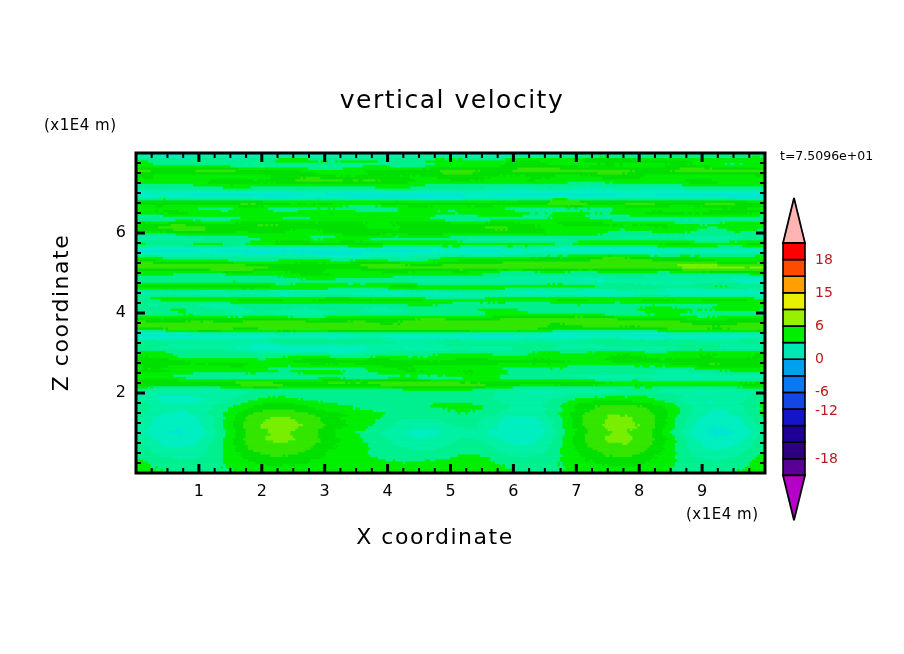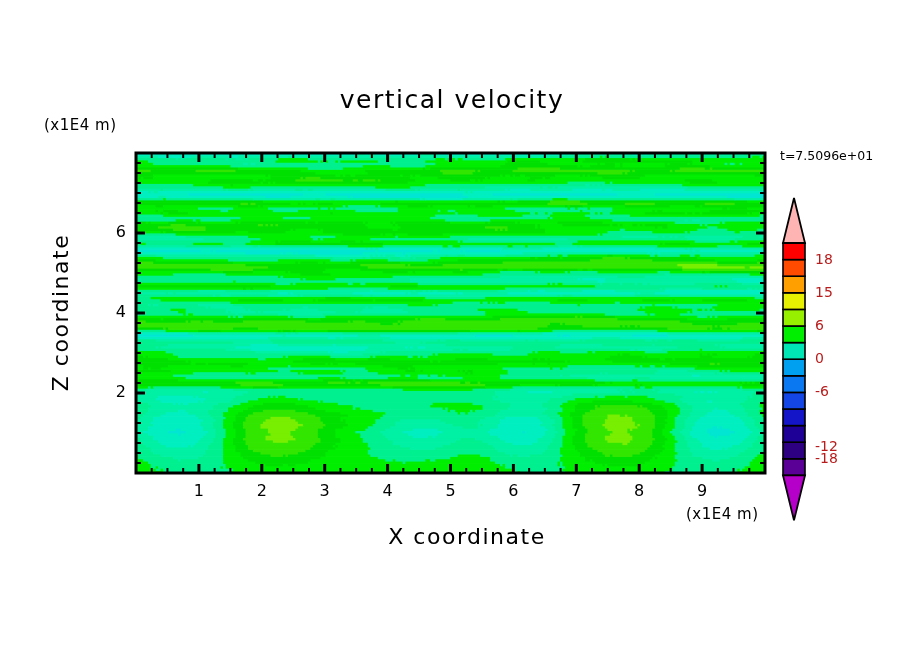--- a/index.html
+++ b/index.html
@@ -10,21 +10,21 @@
   #stage{position:absolute;left:0;top:0;width:904px;height:654px;}
   .txt{position:absolute;color:#000;white-space:pre;}
   #title{
     left:0;top:85px;width:904px;text-align:center;
     font-size:25px;letter-spacing:1.5px;font-weight:400;
   }
   #unit-top{left:44px;top:116px;font-size:15px;letter-spacing:.5px;}
   #unit-bottom{left:686px;top:505px;font-size:15px;letter-spacing:.5px;}
   #tstamp{left:780px;top:148px;font-size:12.5px;letter-spacing:0;}
   #xtitle{
-    left:252px;top:524px;width:430px;text-align:center;
+    left:220px;top:524px;width:430px;text-align:center;
     font-size:22px;letter-spacing:1.5px;
   }
   #ytitle{
     left:-40px;top:300px;width:200px;text-align:center;
     font-size:22px;letter-spacing:1.5px;
     transform:rotate(-90deg);transform-origin:50% 50%;
   }
   .ticklab{position:absolute;font-size:16px;color:#000;}
   .xlab{text-align:center;width:30px;}
   .ylab{text-align:right;width:30px;}
@@ -2903,17 +2903,17 @@
       <div class="ticklab ylab" style="left: 96px; top: 382px;">2</div>
       <div class="ticklab ylab" style="left: 96px; top: 302px;">4</div>
       <div class="ticklab ylab" style="left: 96px; top: 222px;">6</div>
     </div>
   <div id="cblabels">
       <div class="cblab" style="left: 815px; top: 250.6px;">18</div>
       <div class="cblab" style="left: 815px; top: 283.8px;">15</div>
       <div class="cblab" style="left: 815px; top: 317px;">6</div>
       <div class="cblab" style="left: 815px; top: 350.2px;">0</div>
       <div class="cblab" style="left: 815px; top: 383.4px;">-6</div>
-      <div class="cblab" style="left: 815px; top: 438px;">-12</div>
+      <div class="cblab" style="left: 815px; top: 402px;">-12</div>
       <div class="cblab" style="left: 815px; top: 449.8px; text-align: right;">-18</div>
     </div>
 
 </div>
 
 </body></html>

